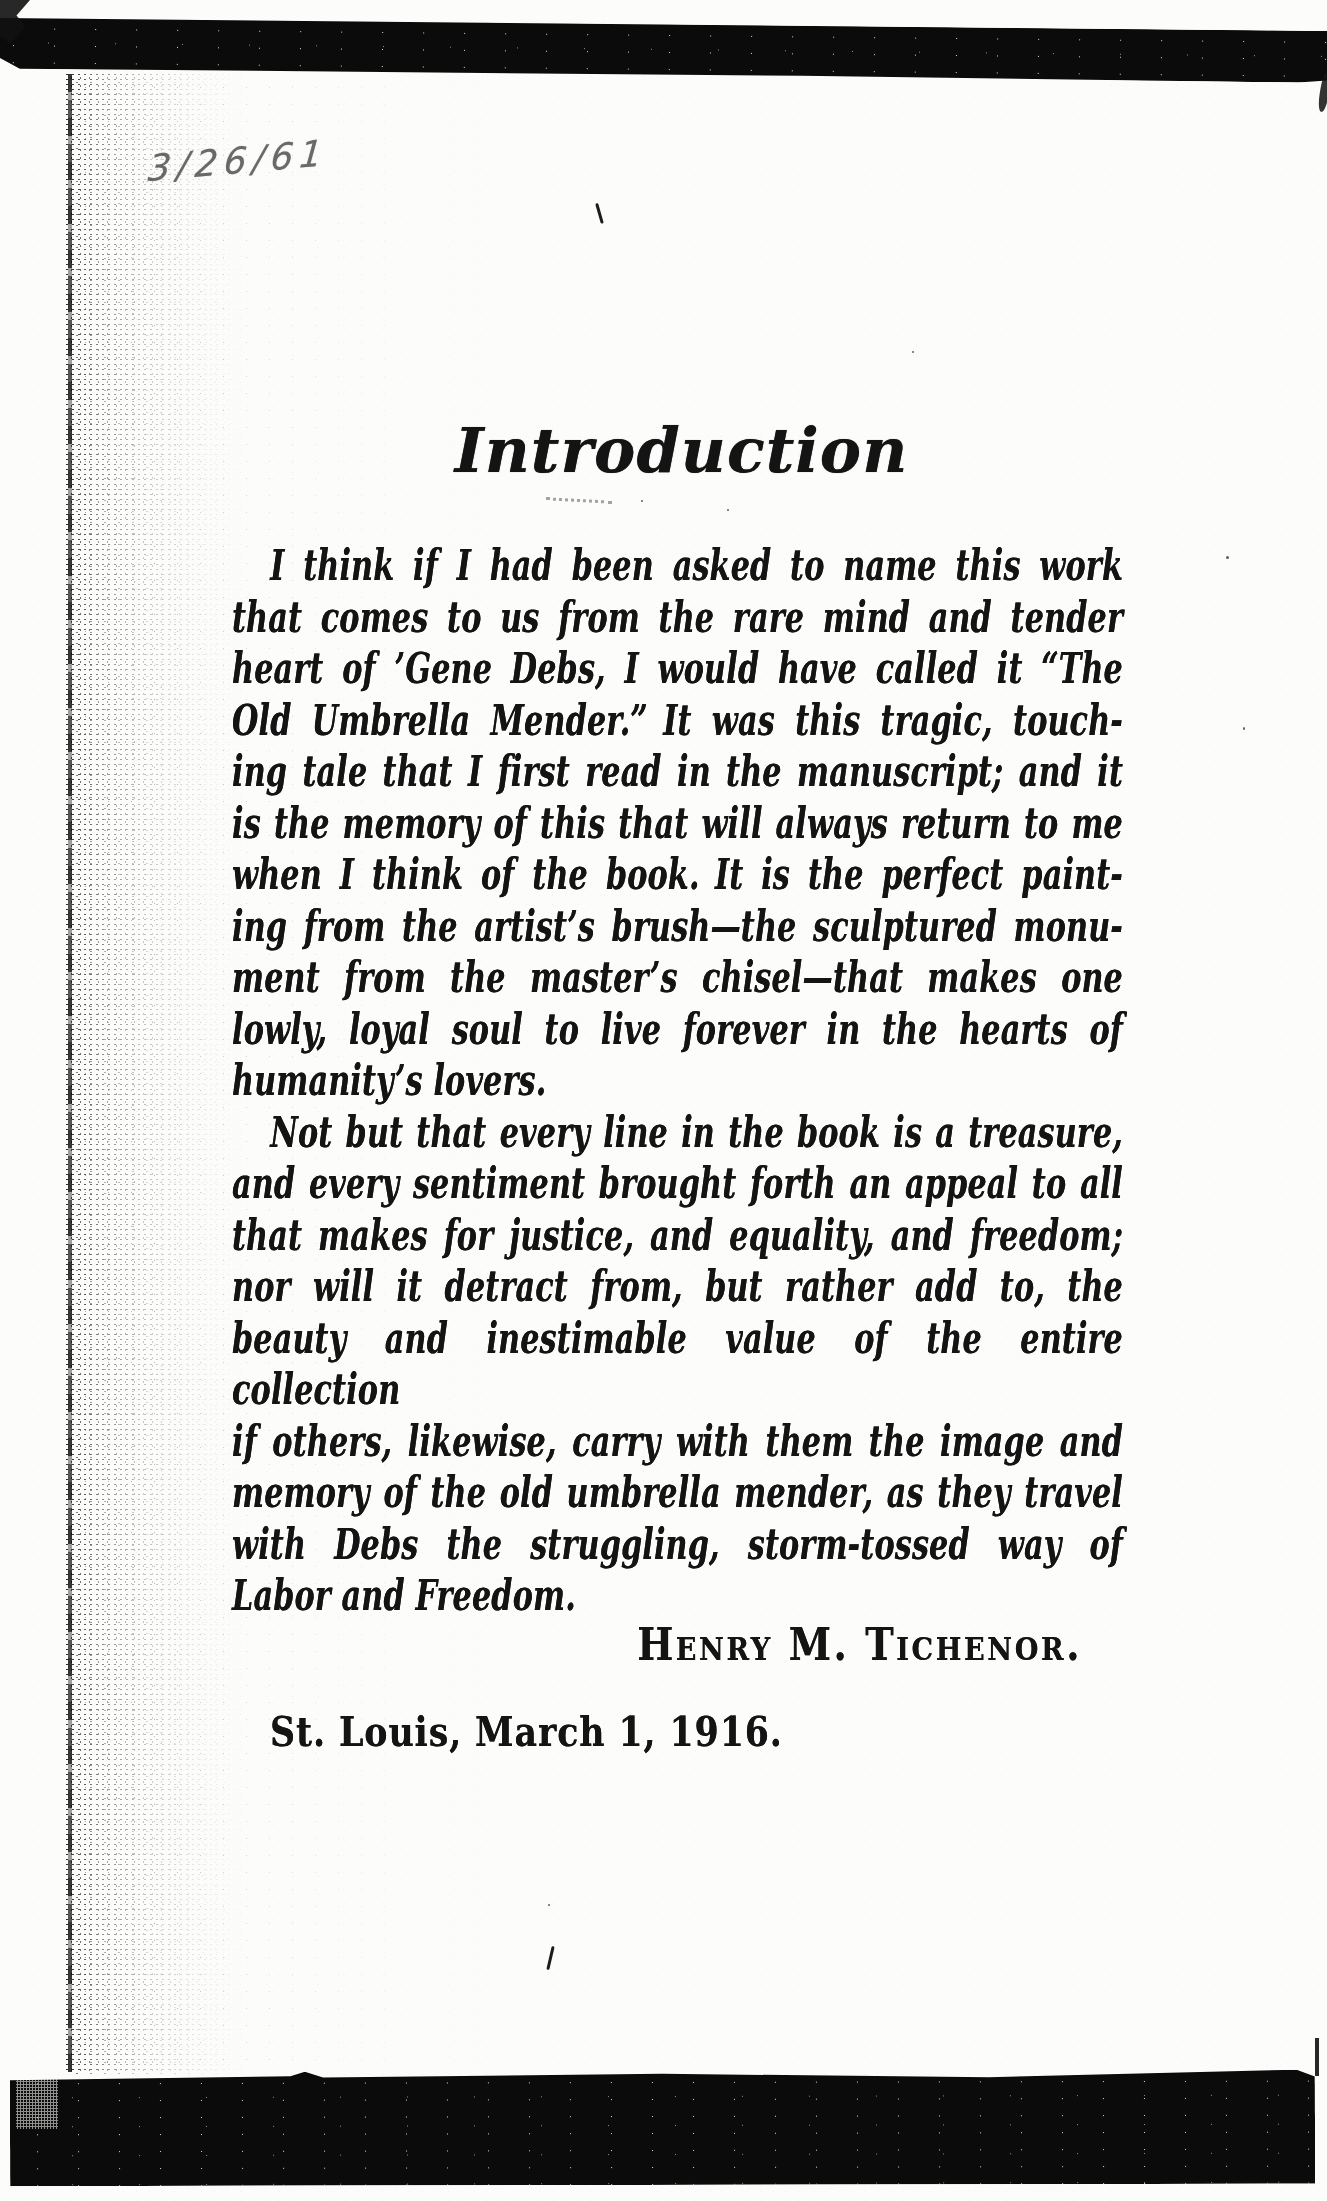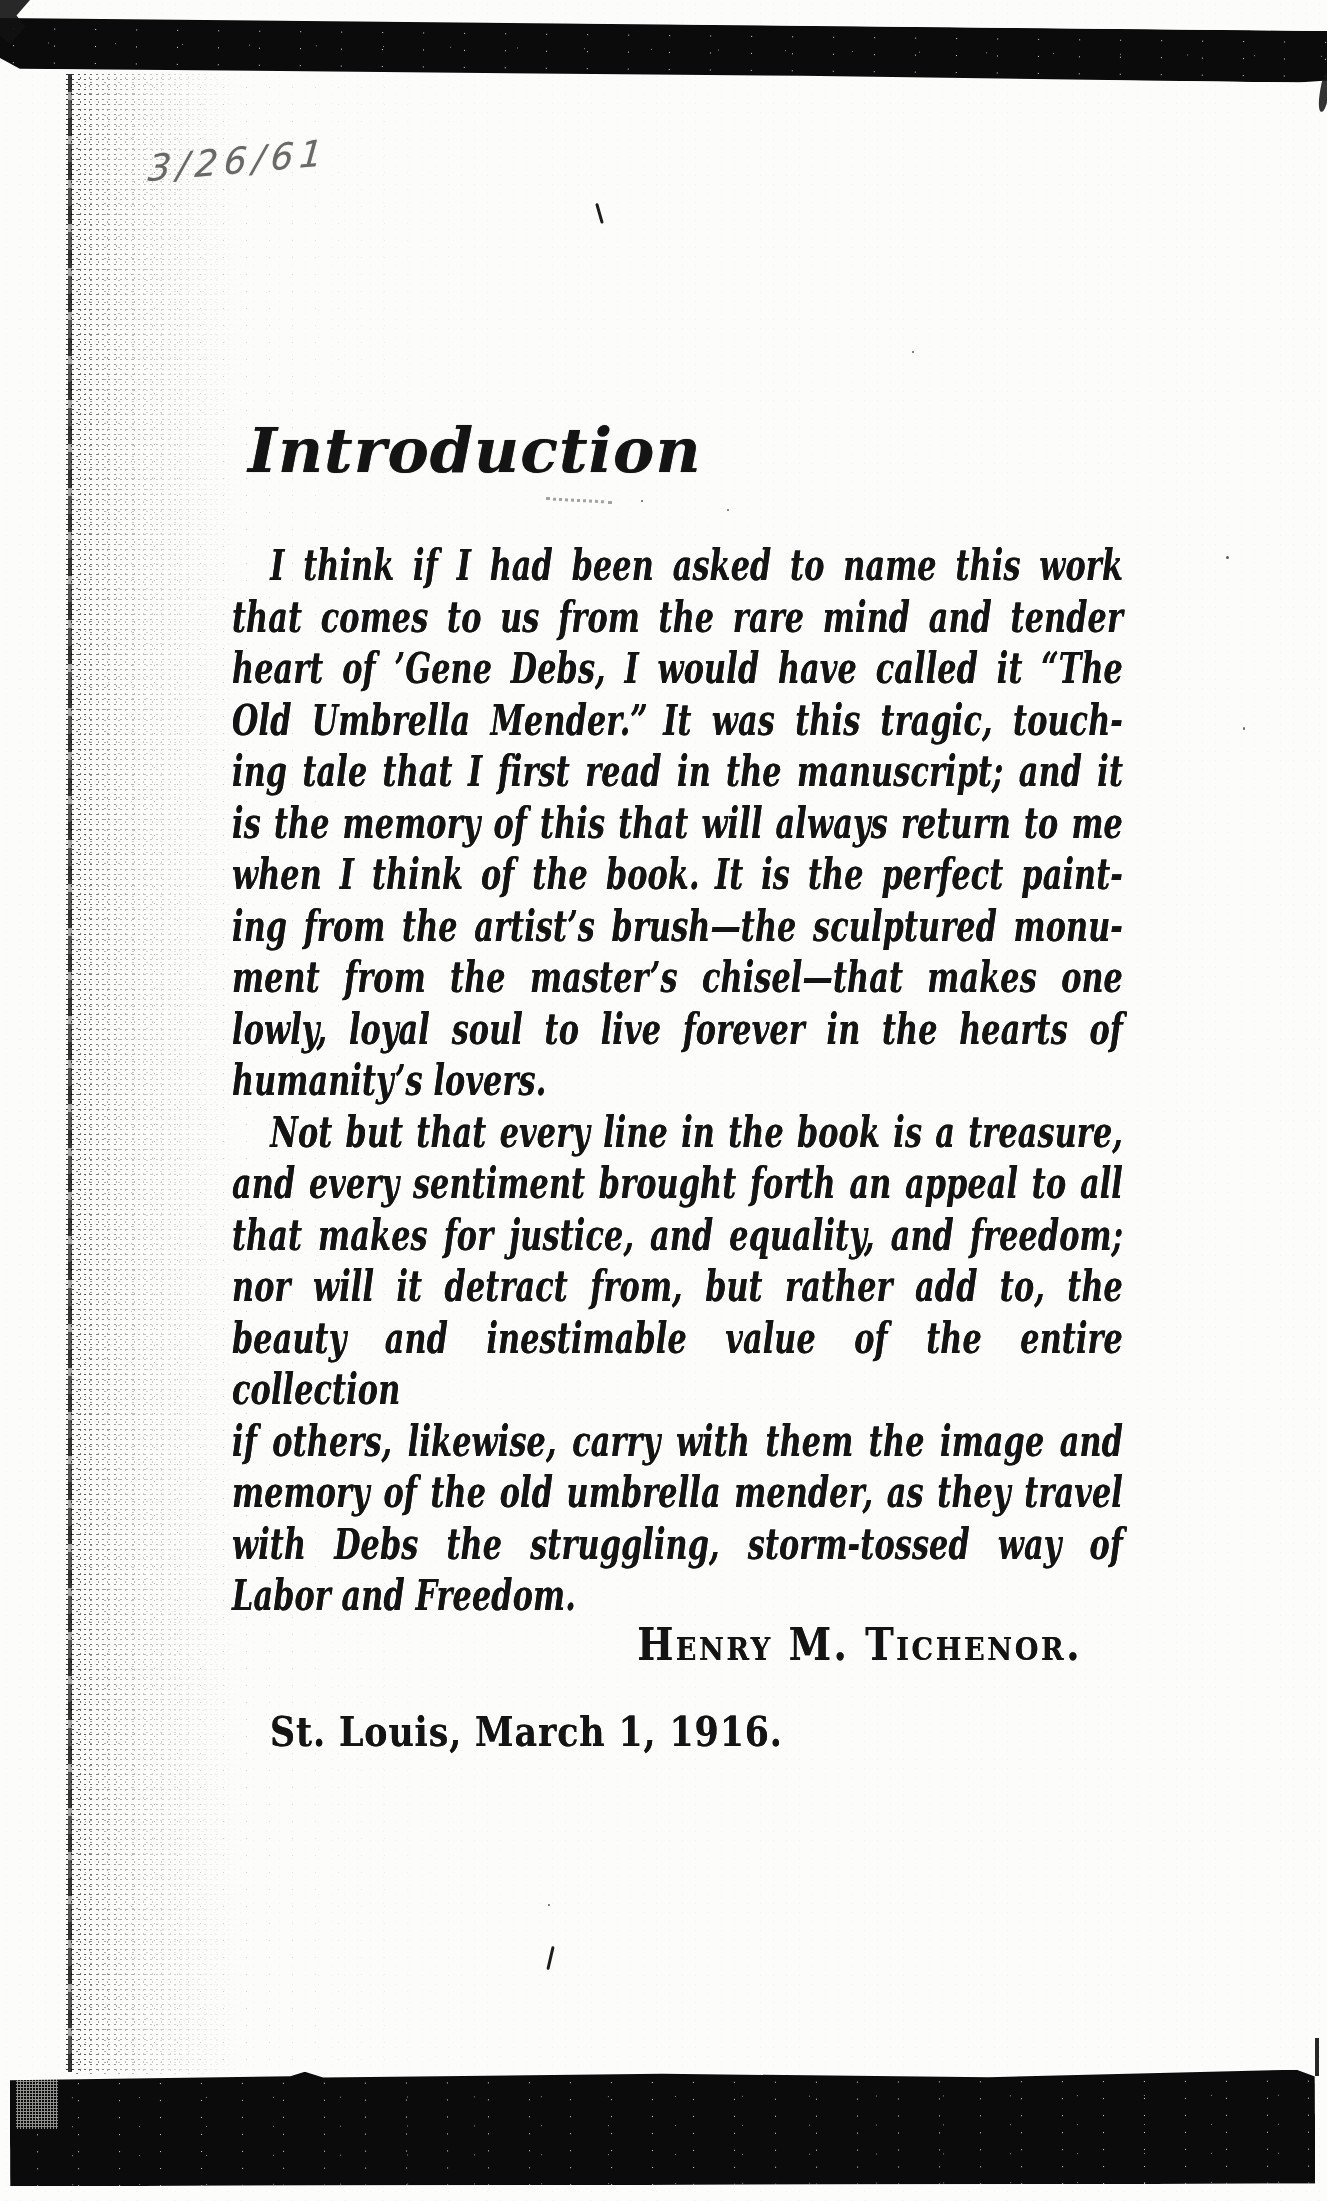--- a/index.html
+++ b/index.html
@@ -77,21 +77,21 @@
     font-family:"DejaVu Sans",sans-serif;font-style:italic;font-size:36px;
     color:#454545;opacity:.8;letter-spacing:6px;
     transform:rotate(-5deg) skewX(-10deg);text-shadow:0 0 1px rgba(60,60,60,.5);
   }
   .mark{position:absolute;background:#1c1c1c;}
   #mark-backslash{left:598px;top:203px;width:2.5px;height:21px;transform:rotate(-16deg);border-radius:2px;}
   #mark-slash{left:549px;top:1946px;width:2.5px;height:24px;transform:rotate(13deg);border-radius:2px;}
   .speck{position:absolute;background:#2a2a2a;border-radius:50%;opacity:.75;}
   
   #title{
-    position:absolute;left:248px;top:419px;width:891px;
+    position:absolute;left:236px;top:419px;width:891px;text-align:center;
     font-style:italic;font-weight:700;font-size:62px;line-height:64px;letter-spacing:1px;
     text-shadow:0 0 .7px rgba(0,0,0,.8);
   }
   #title-smudge{
     position:absolute;left:546px;top:499px;width:66px;height:0;
     border-top:3px dotted #8d8d8d;transform:rotate(3deg);opacity:.8;
   }
   #bodytext{
     position:absolute;left:232px;top:540px;width:1237px;
     transform:scaleX(.7203);transform-origin:0 0;

